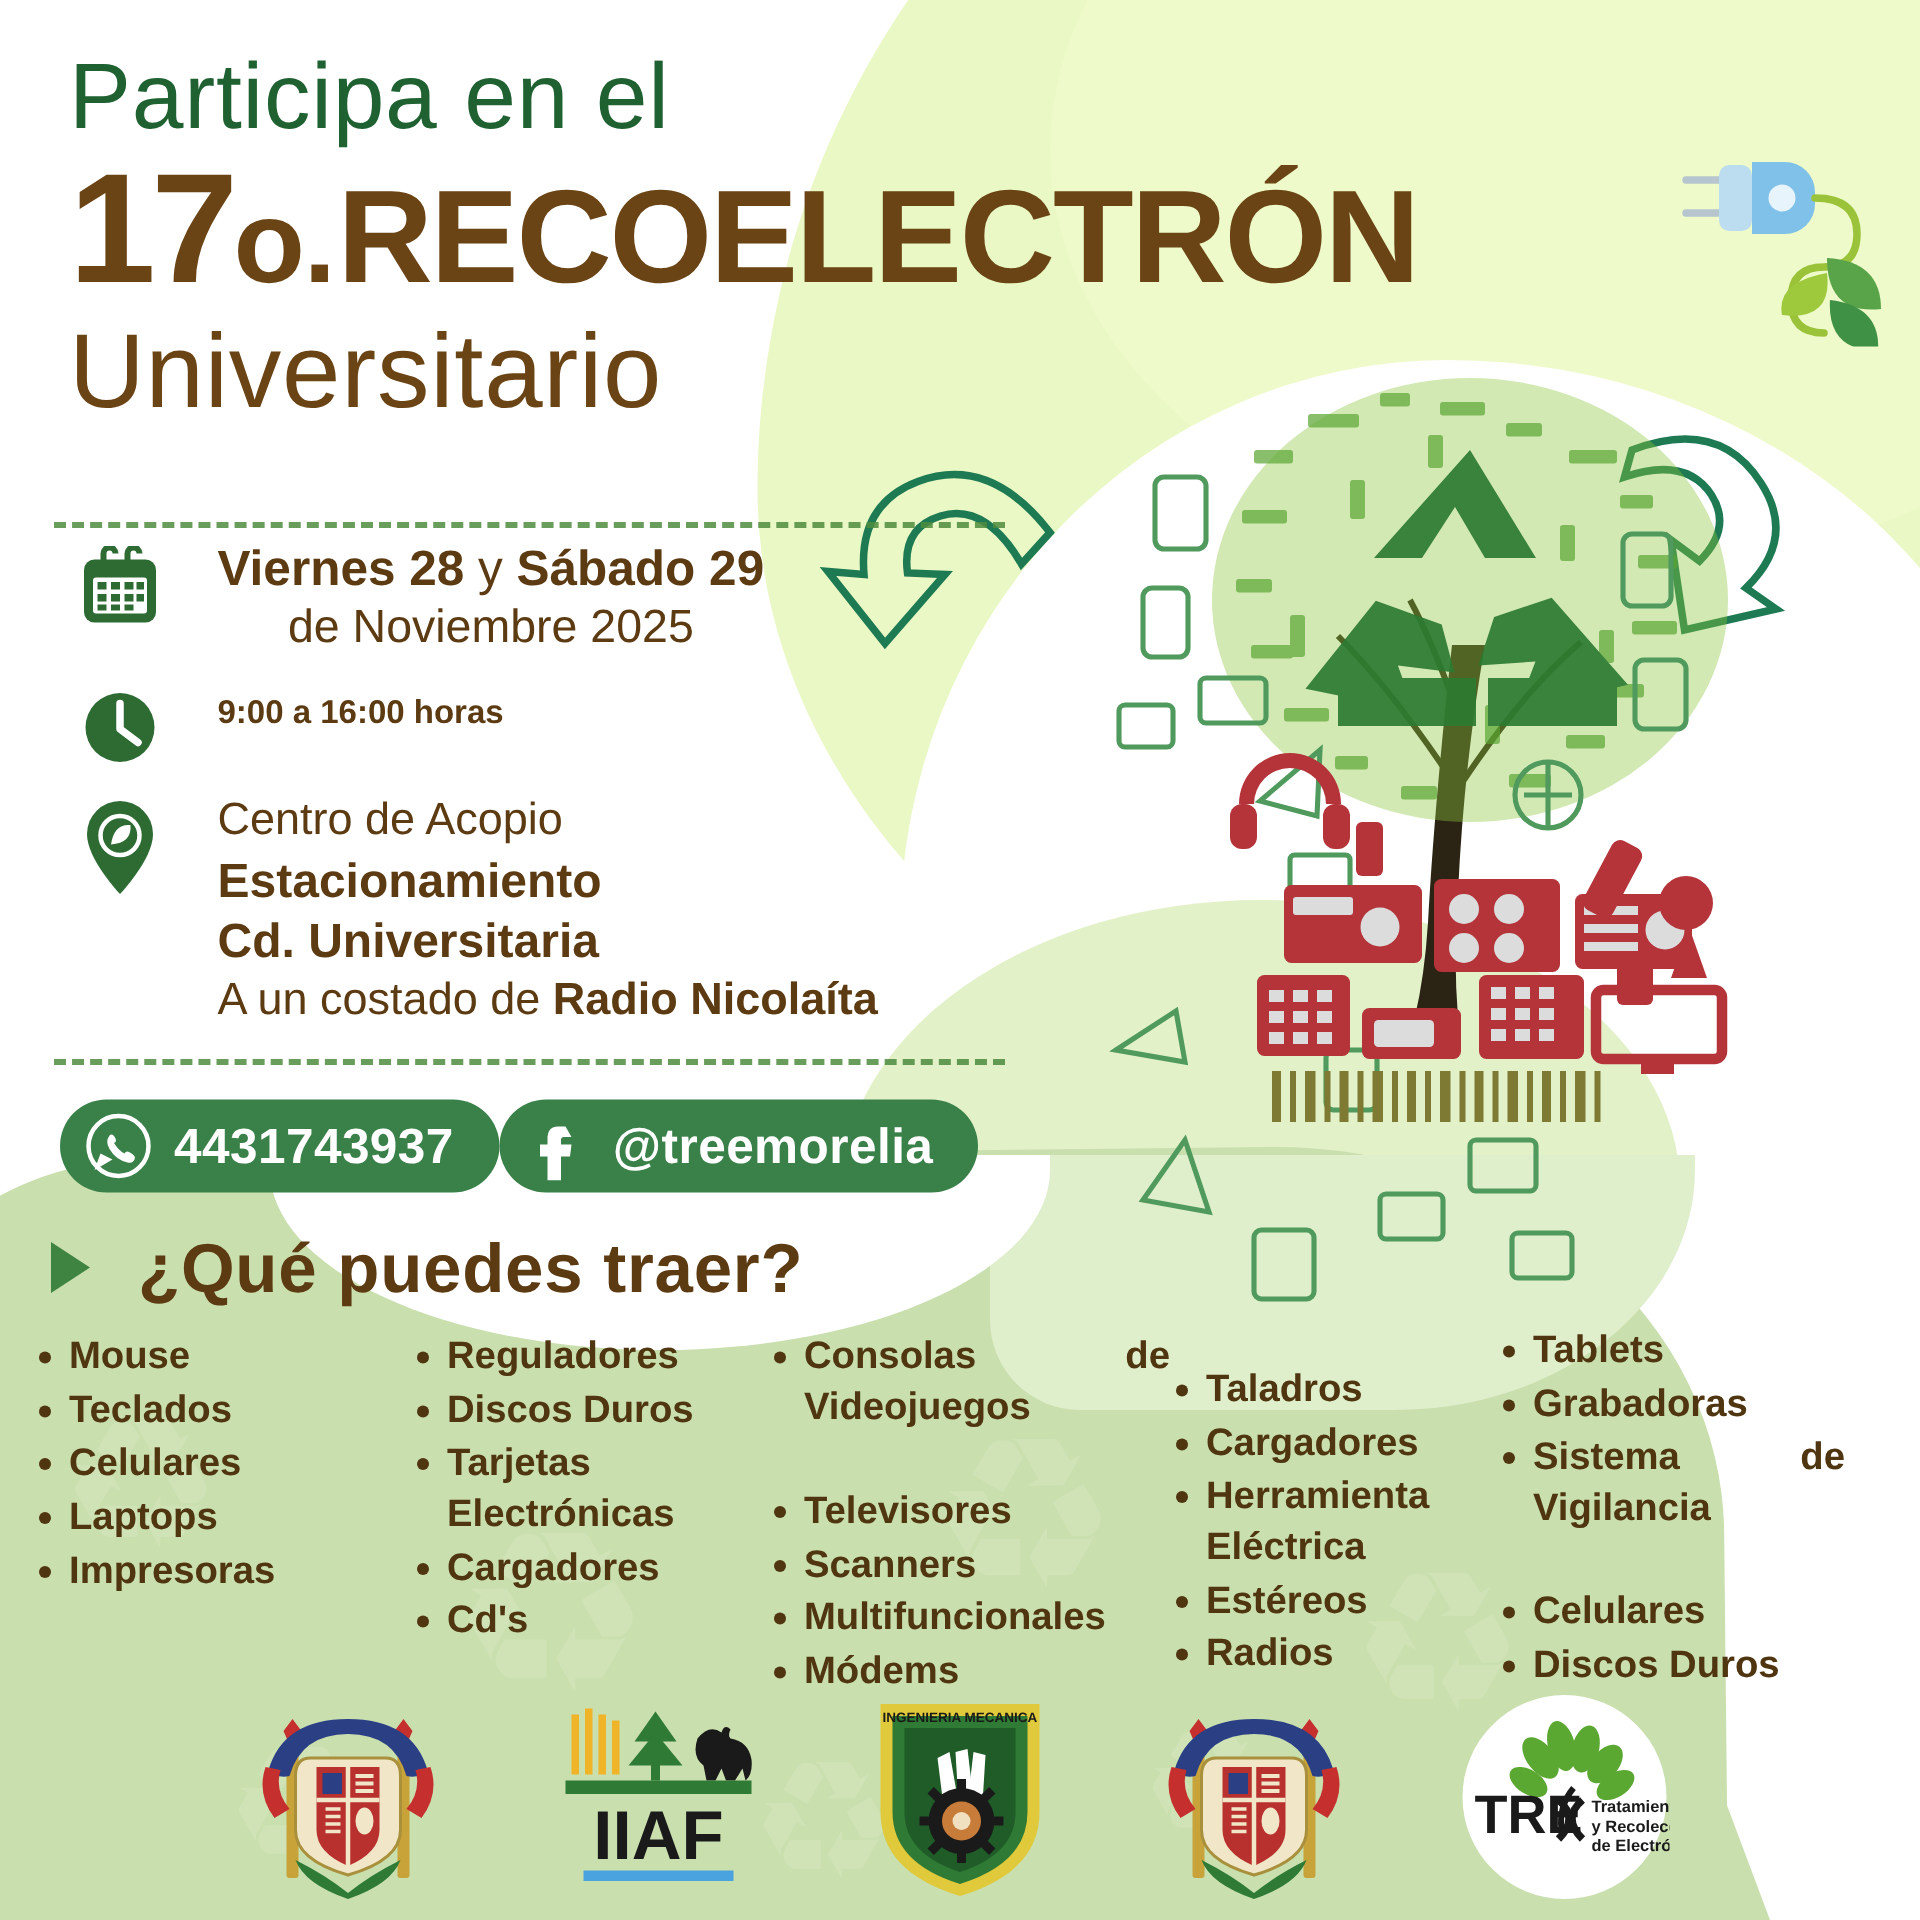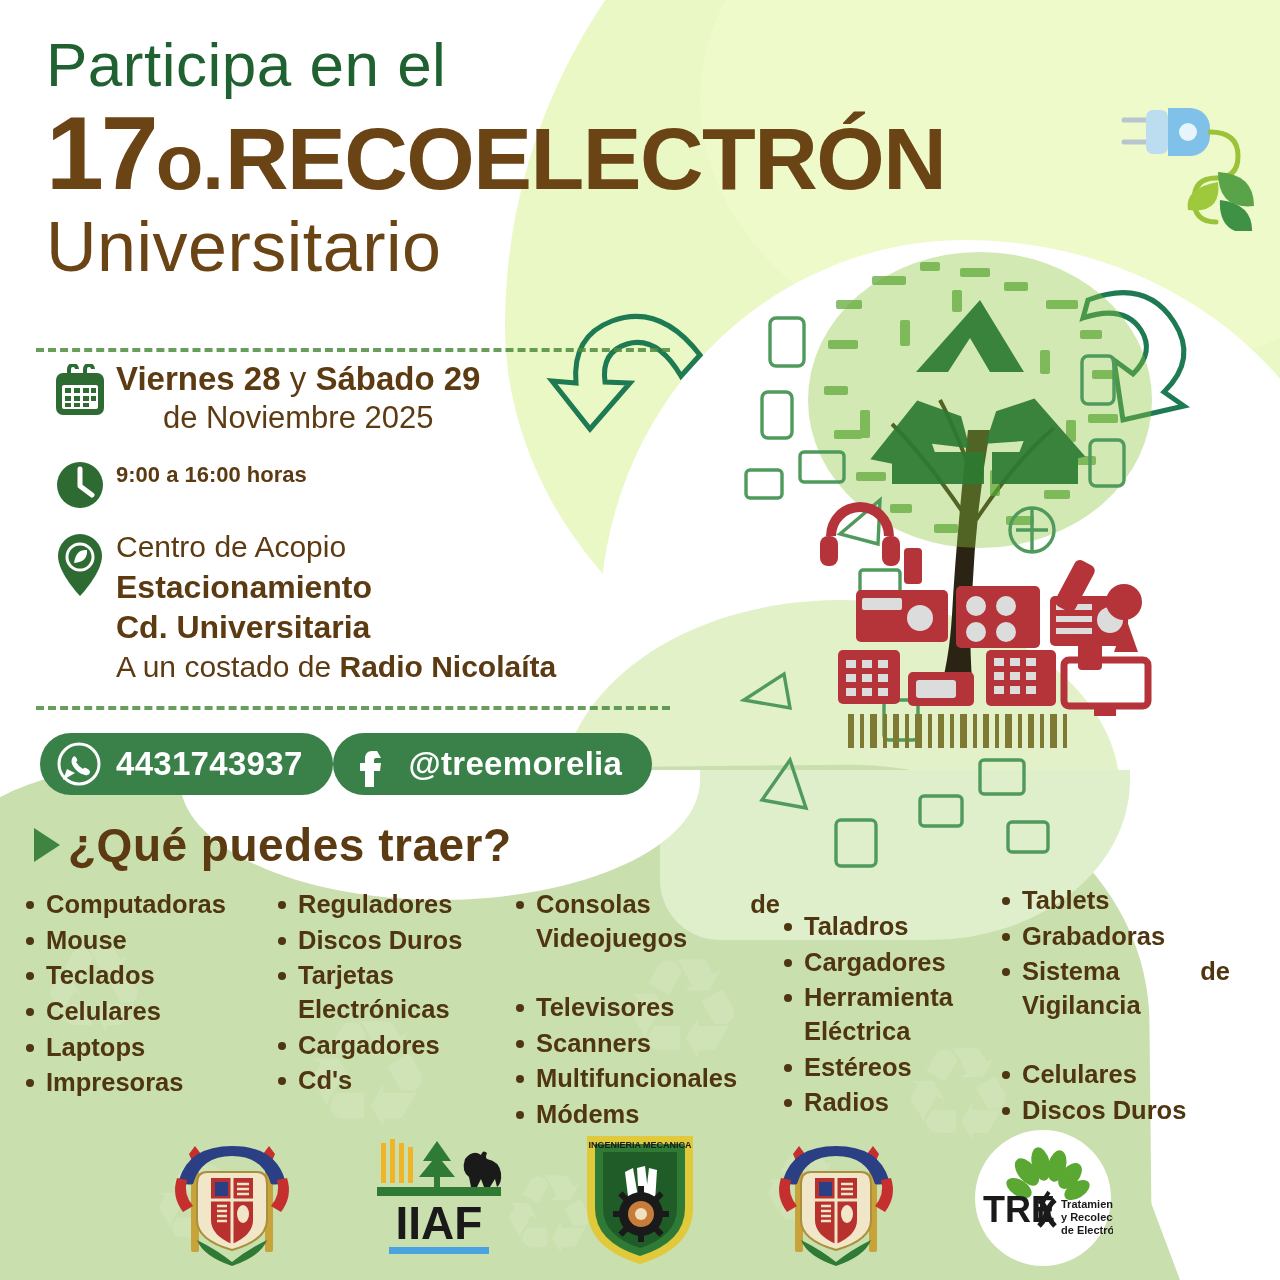--- a/index.html
+++ b/index.html
@@ -134,21 +134,21 @@
     position: absolute;
     height: 0;
     border-top: 4px dashed #4e8c3f;
     opacity: .85;
   }
   .dash-top { left: 36px; top: 348px; width: 634px; }
   .dash-bot { left: 36px; top: 706px; width: 634px; }
 
   
   .info { position: absolute; left: 44px; top: 360px; width: 680px; }
-  .row { display: flex; align-items: flex-start; margin-bottom: 16px; }
+  .row { display: flex; align-items: flex-start; margin-bottom: 16px; gap: 29px; }
   .ico { width: 72px; flex: 0 0 72px; display: flex; justify-content: center; padding-top: 4px; }
   .itxt { color: #5c3a12; }
 
   .date-1 { font-size: 33px; font-weight: 400; line-height: 1.18; }
   .date-1 b { font-weight: 800; }
   .date-2 { font-size: 31px; font-weight: 400; text-align: center; line-height: 1.2; }
 
   .time-txt { font-size: 22px; font-weight: 700; padding-top: 8px; }
 
   .place { font-size: 30px; line-height: 1.28; }
@@ -165,21 +165,21 @@
     align-items: center;
     padding: 0 30px 0 16px;
     gap: 14px;
   }
   .pill .ptxt { font-size: 33px; font-weight: 800; letter-spacing: .3px; }
 
   
   .qhead {
     position: absolute;
     left: 34px; top: 818px;
-    display: flex; align-items: center; gap: 8px;
+    display: flex; align-items: center; gap: 32px;
     color: #5c3a12;
   }
   .tri {
     width: 0; height: 0;
     border-left: 26px solid #3f8441;
     border-top: 17px solid transparent;
     border-bottom: 17px solid transparent;
   }
   .qhead .qtxt { font-size: 46px; font-weight: 700; letter-spacing: .5px; }
 
@@ -511,21 +511,20 @@
   </div>
 
   <div class="qhead">
     <div class="tri"></div>
     <div class="qtxt">¿Qué puedes traer?</div>
   </div>
 
   <div class="cols">
     <div class="col c1">
       <ul>
-        <li>Computadoras</li>
         <li>Mouse</li>
         <li>Teclados</li>
         <li>Celulares</li>
         <li>Laptops</li>
         <li>Impresoras</li>
       </ul>
     </div>
     <div class="col c2">
       <ul>
         <li>Reguladores</li>

